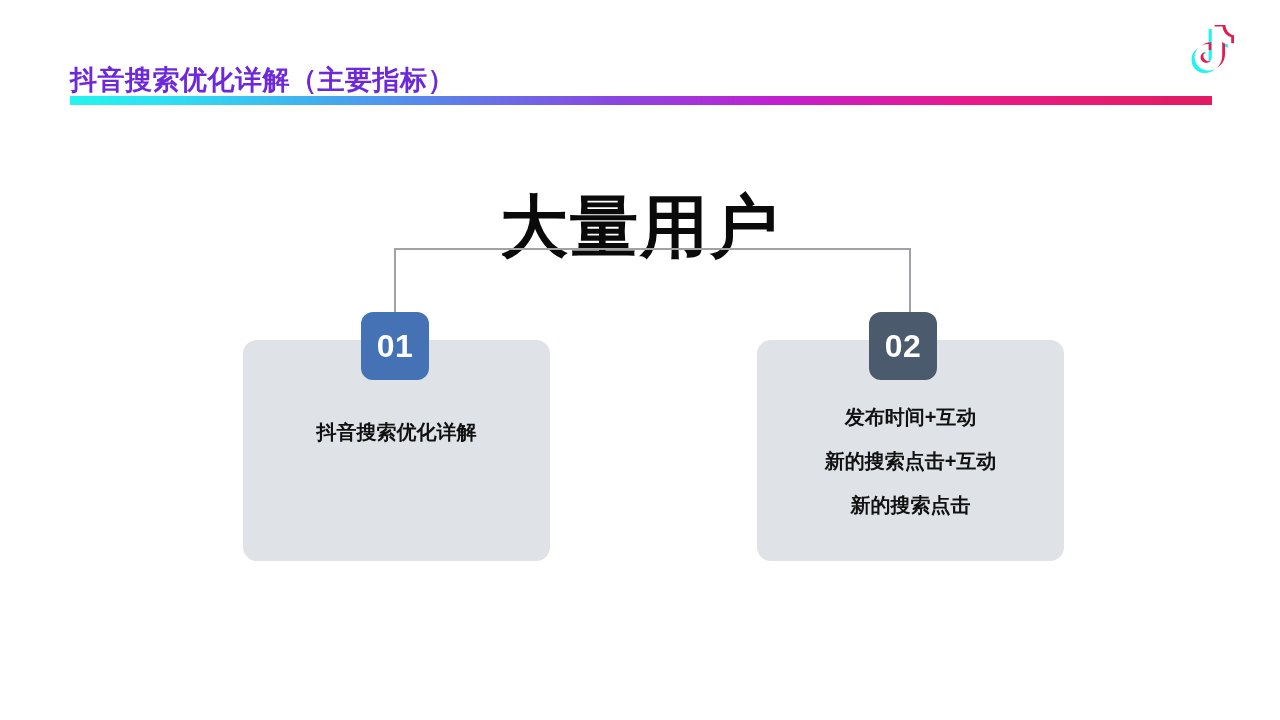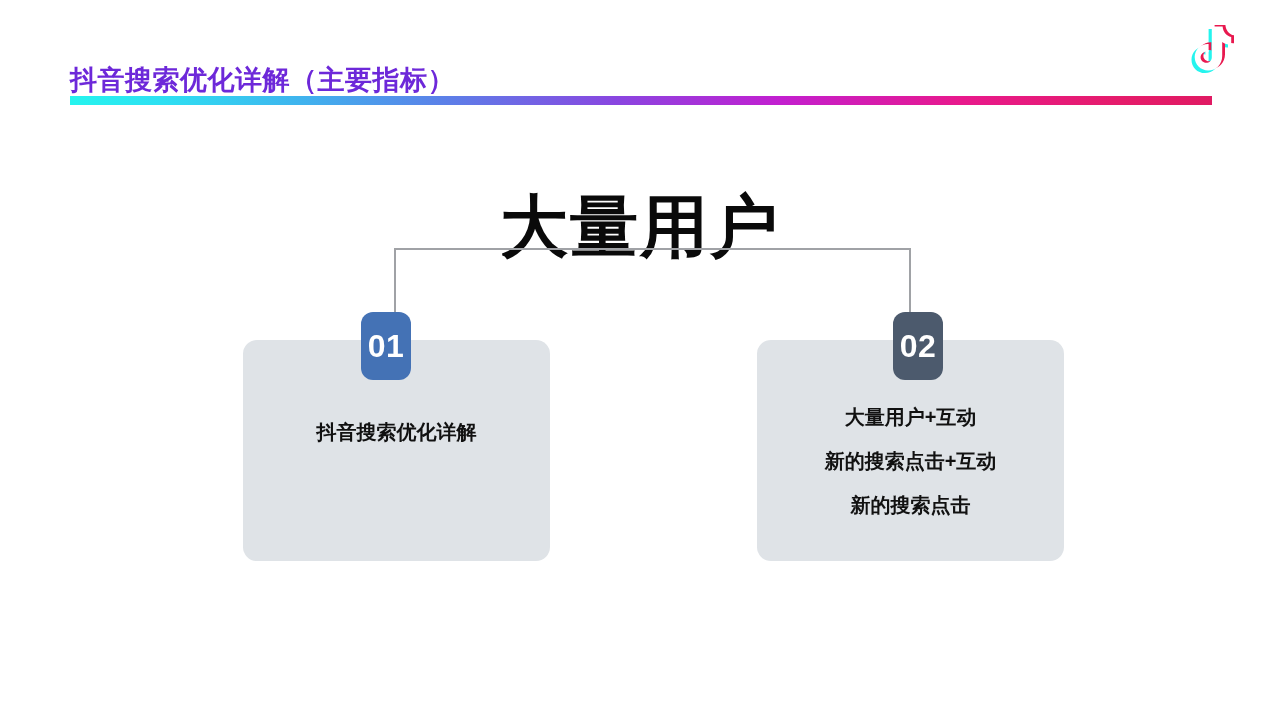--- a/index.html
+++ b/index.html
@@ -106,38 +106,38 @@
     width: 307px;
     height: 221px;
     background: #DFE3E7;
     border-radius: 14px;
     box-sizing: border-box;
   }
 
   .badge {
     position: absolute;
     top: -28px;
-    width: 50px;
+    width: 68px;
     height: 68px;
     border-radius: 12px;
     color: #ffffff;
     font-size: 32px;
     font-weight: bold;
     display: flex;
     align-items: center;
     justify-content: center;
     letter-spacing: 0.5px;
     z-index: 3;
   }
   .branch.one .badge {
     left: 118px;
     background: #4472B5;
   }
   .branch.two .badge {
-    left: 136px;
+    left: 112px;
     background: #4C5A6D;
   }
 
   .card-text {
     position: absolute;
     left: 0;
     width: 307px;
     text-align: center;
     color: #111111;
     font-size: 20px;
@@ -181,19 +181,19 @@
     <div class="badge">01</div>
     <div class="card-text">
       <span class="card-line">抖音搜索优化详解</span>
     </div>
   </div>
 
   <div class="branch two">
     <div class="card"></div>
     <div class="badge">02</div>
     <div class="card-text">
-      <span class="card-line">大量用户+互动</span>
+      <span class="card-line">发布时间+互动</span>
       <span class="card-line">新的搜索点击+互动</span>
       <span class="card-line">新的搜索点击</span>
     </div>
   </div>
 
 </div>
 
 </body></html>

